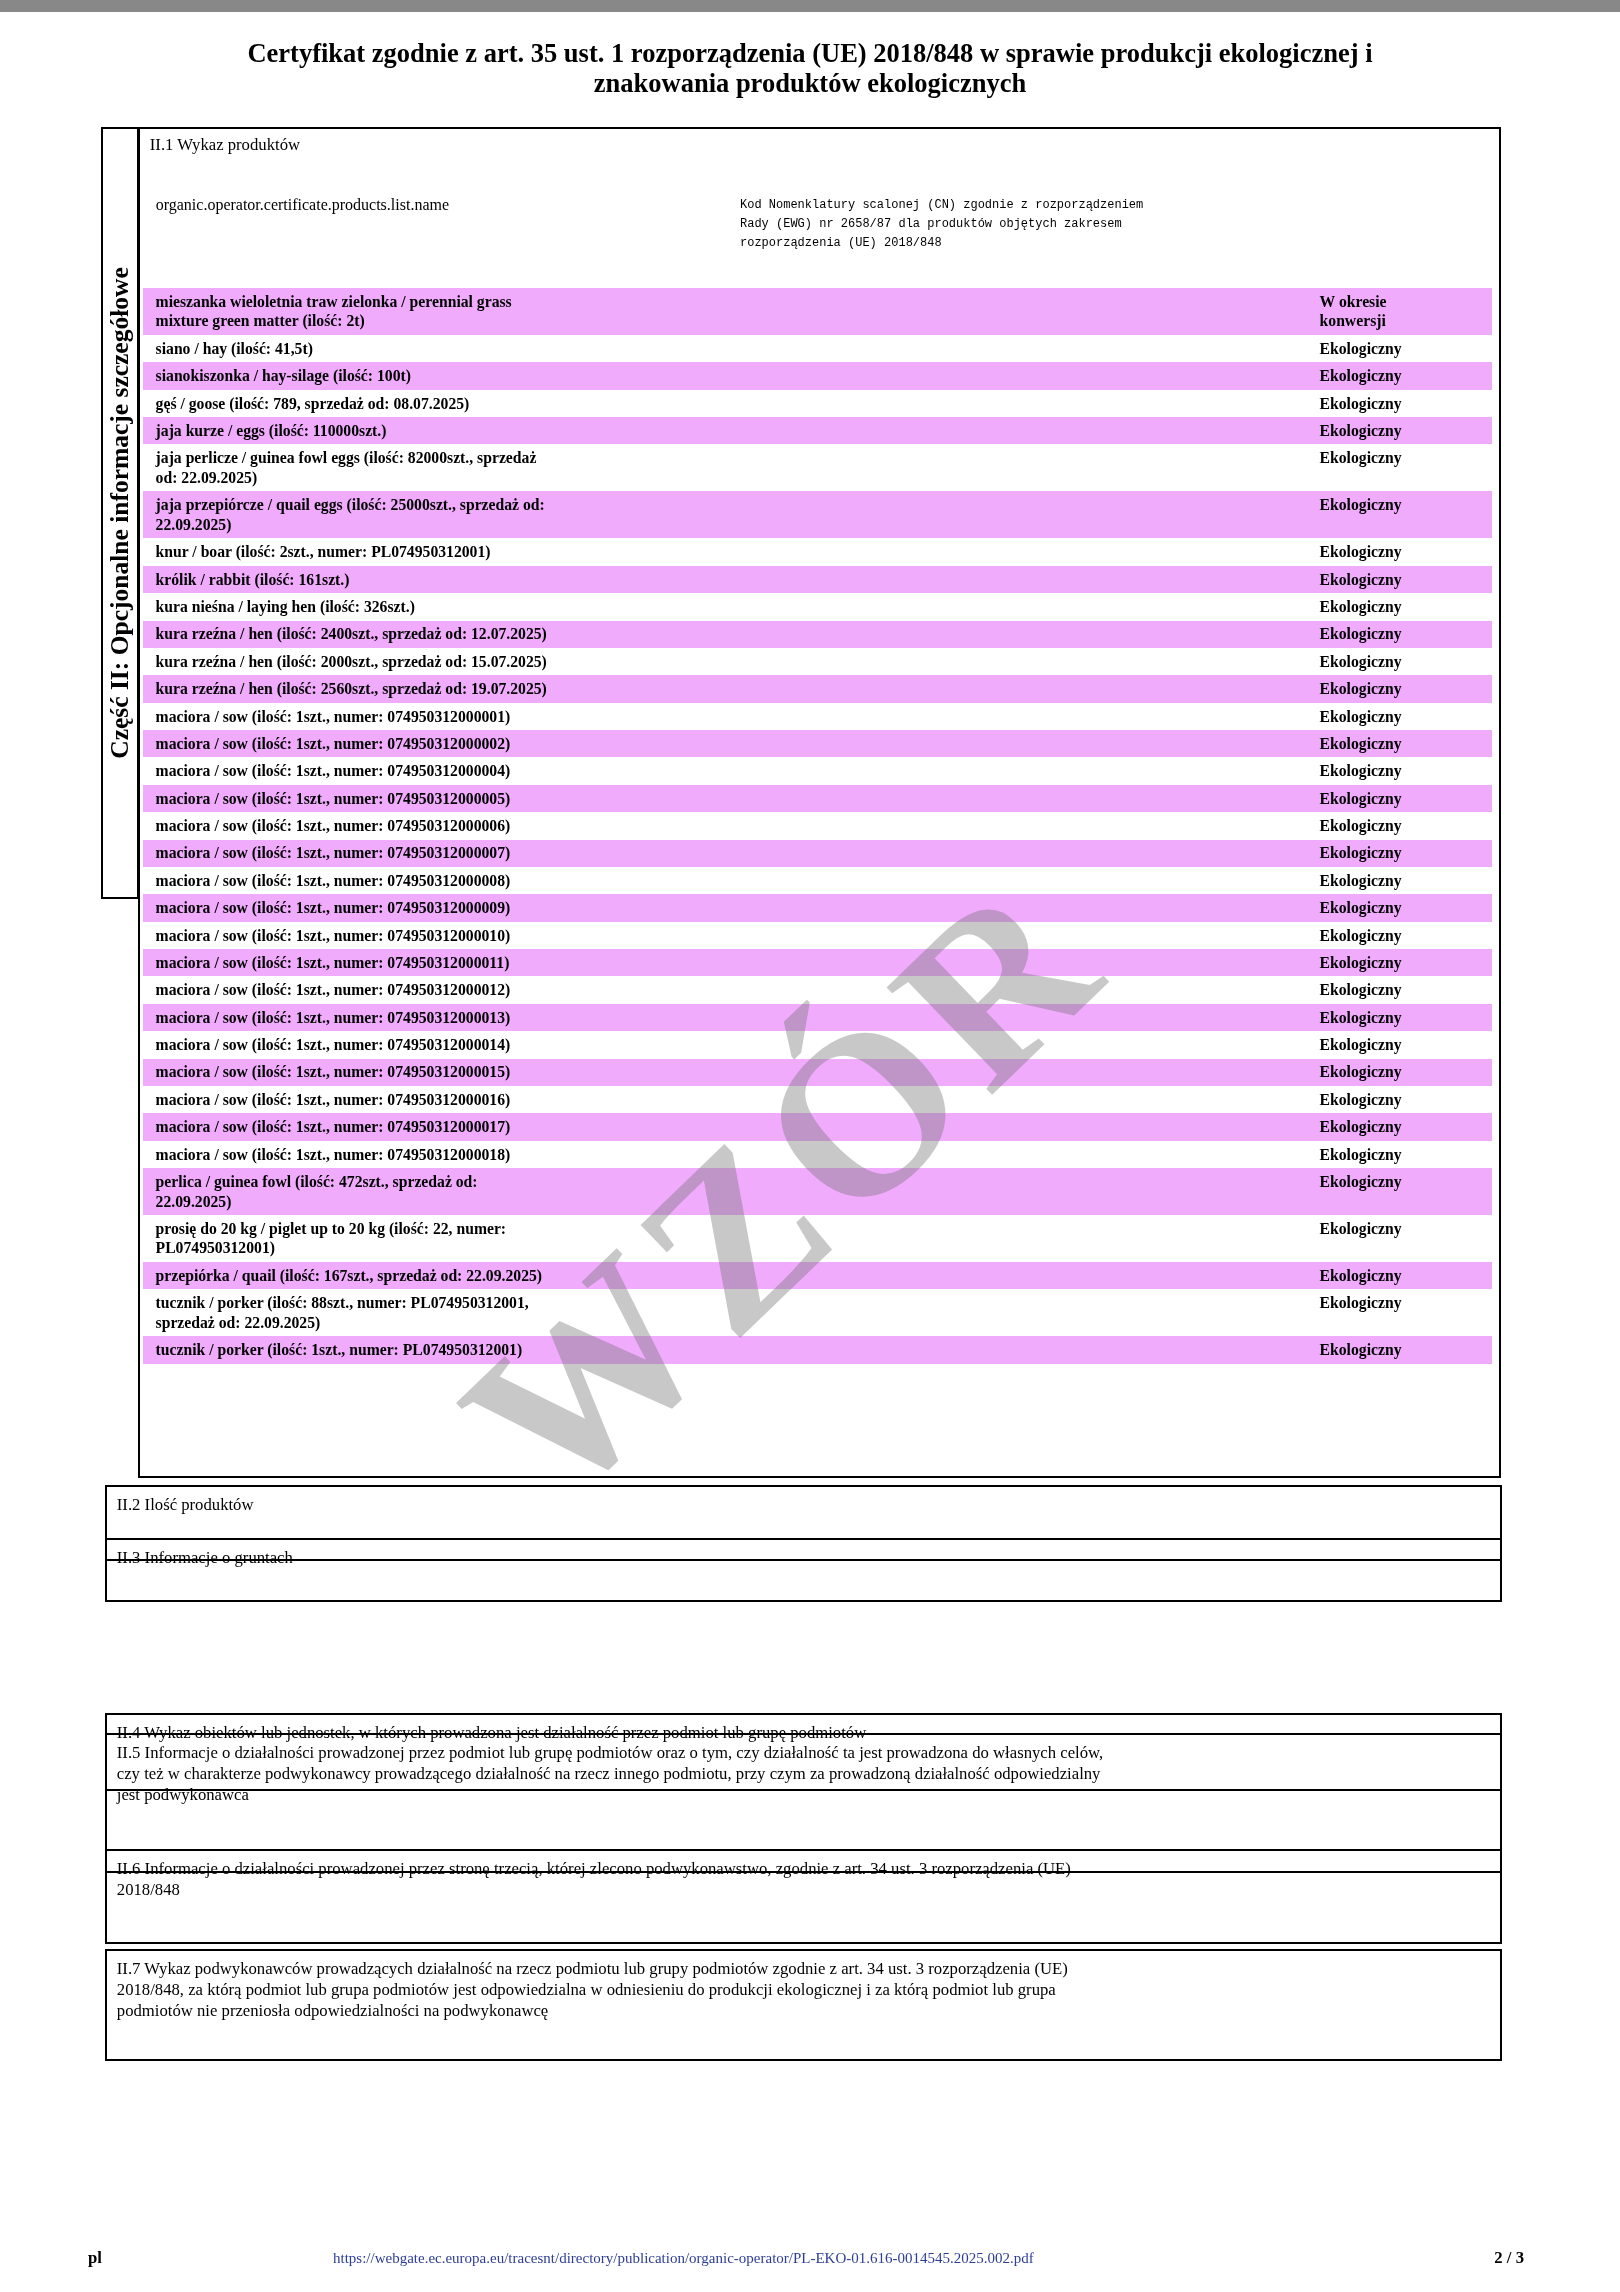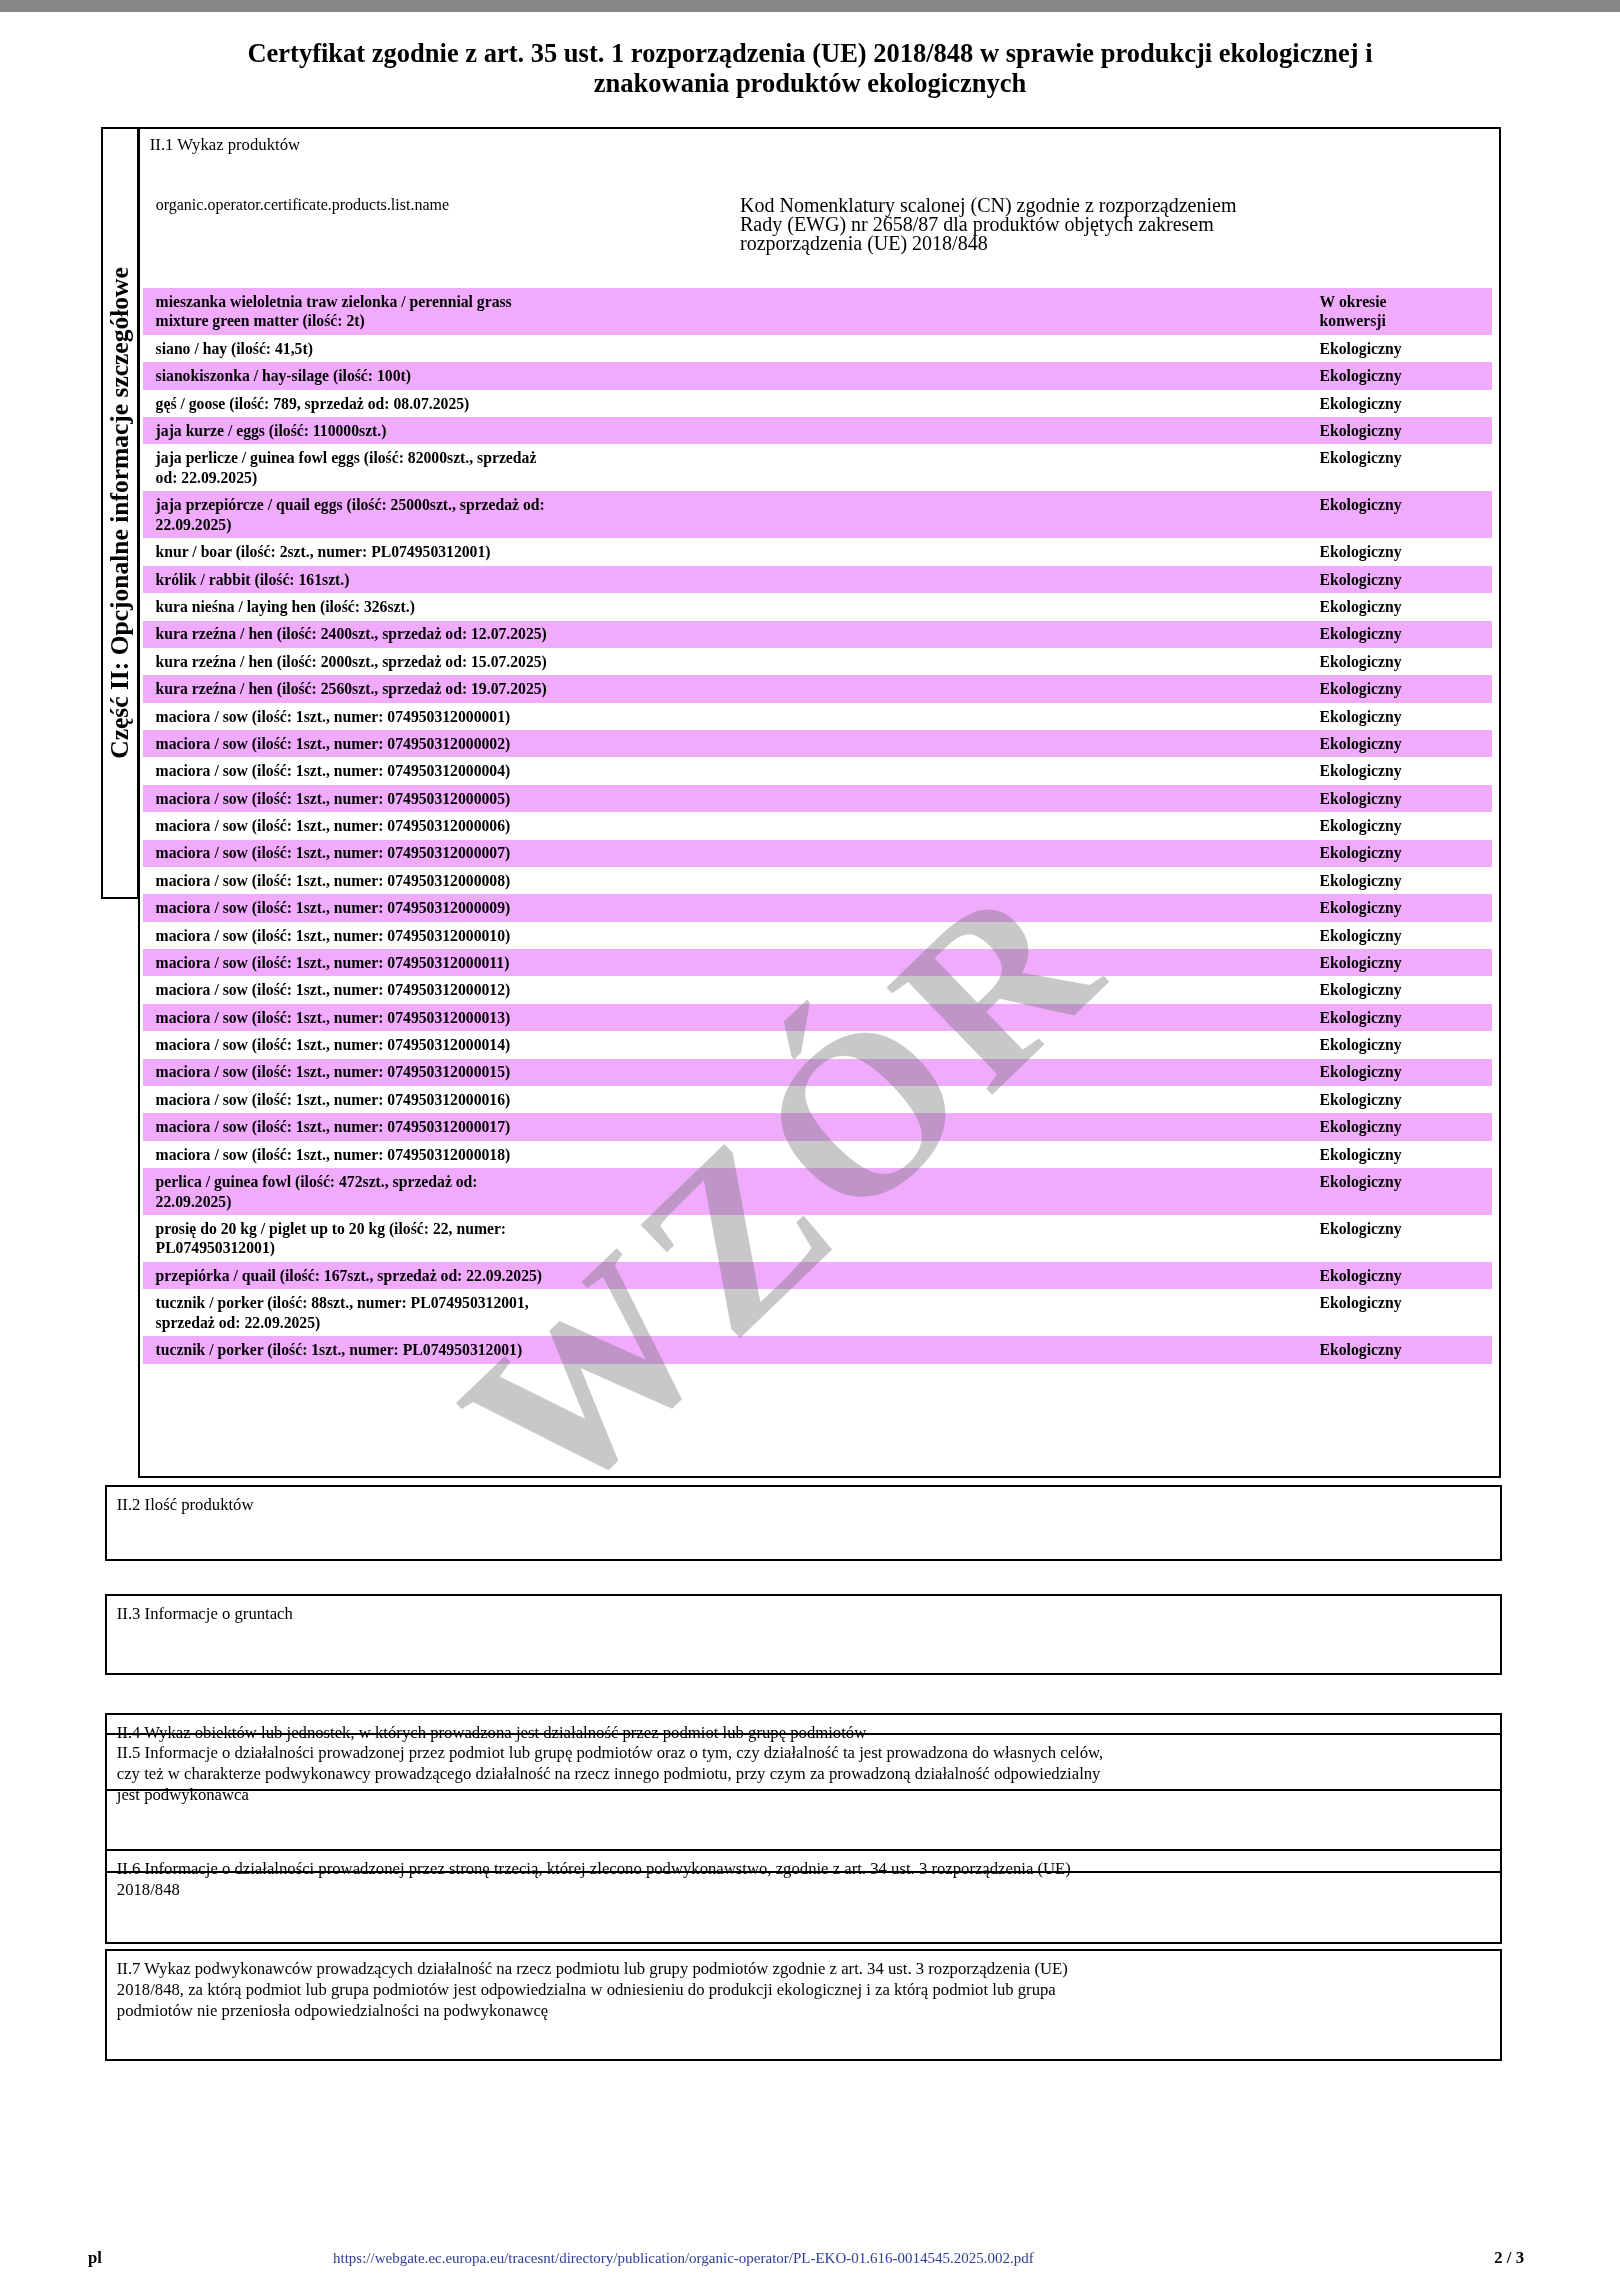--- a/index.html
+++ b/index.html
@@ -28,22 +28,22 @@
     position:absolute; left:138px; top:115px; width:1363px; height:1351px;
     border:2.9px solid #000; box-sizing:border-box;
   }
   .ii1-heading {
     position:absolute; left:9.8px; top:5.9px; font-size:16.7px; z-index:4;
   }
   .th-left {
     position:absolute; left:15.7px; top:67px; font-size:16px; z-index:4;
   }
   .th-right {
-    position:absolute; left:600px; top:67px; width:637px; font-size:20px;
-    line-height:19px; white-space:pre-line; z-index:4;
+    position:absolute; left:600px; top:67px; width:637px; font-size:12px;
+    line-height:19px; white-space:pre-line; z-index:4;font-family:Liberation Mono, monospace;
   }
   .rows {
     position:absolute; left:2.9px; top:159px; width:1349px;
   }
   .prow {
     display:flex; align-items:flex-start;
     padding:3.9px 0 3.9px 12.7px; line-height:19.6px;
     font-weight:bold; font-size:15.7px;
   }
   .prow.shaded { background:#f0abfc; }
@@ -59,21 +59,21 @@
     z-index:3; pointer-events:none;
   }
   
   .sec-box {
     position:absolute; left:105px; width:1397px;
     border:2.9px solid #000; box-sizing:border-box; background:transparent;
     font-size:16.7px; line-height:21px; padding:6.9px 9.8px;
     white-space:pre-line; z-index:4;
   }
   .sec-ii2 { top:1473px; height:76px; }
-  .sec-ii3 { top:1582px; height:81px; }
+  .sec-ii3 { top:1526px; height:64px; }
   .sec-ii4 { top:1701px; height:78px; }
   .sec-ii5 { top:1721px; height:140px; }
   .sec-ii6 { top:1837px; height:95px; }
   .sec-ii7 { top:1937px; height:112px; }
   
   .footer-lang {
     position:absolute; left:88px; top:2236px; font-size:16.7px; font-weight:bold; z-index:4;
   }
   .footer-url {
     position:absolute; left:333px; top:2238px; width:1088px; 

